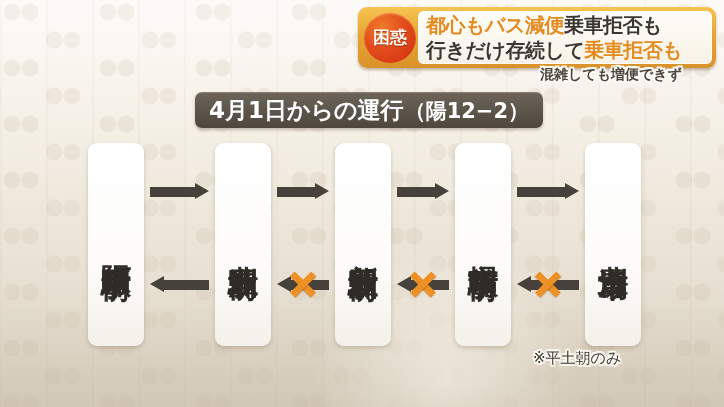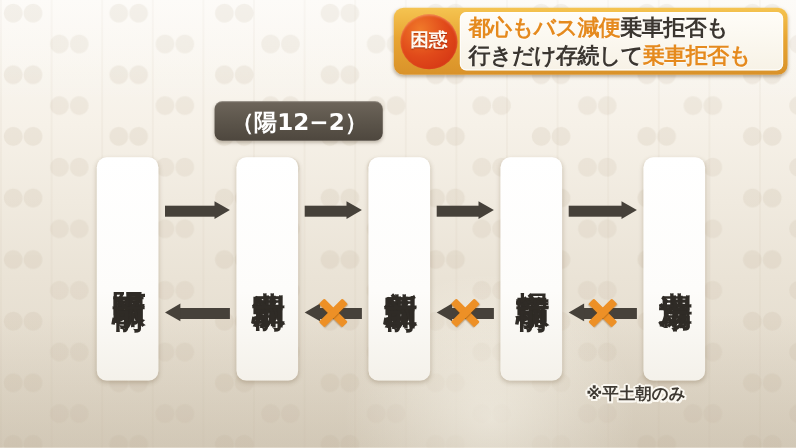--- a/index.html
+++ b/index.html
@@ -150,21 +150,21 @@
     position:absolute;left:50%;top:50%;width:30px;height:7px;
     margin-left:-15px;margin-top:-3.5px;
     background:#ed9026;border-radius:1px;
     box-shadow:0 1px 1px rgba(120,70,10,.35);
   }
   .xmark span:nth-child(1){transform:rotate(45deg);}
   .xmark span:nth-child(2){transform:rotate(-45deg);}
 
   .footnote{
     position:absolute;left:533px;top:349px;
-    font-size:15px;font-weight:bold;color:#3f3a33;
+    font-size:15px;font-weight:normal;color:#3f3a33;
     white-space:nowrap;letter-spacing:0px;
     text-shadow:
       -1.6px -1.6px 0 #fbf8f1, 1.6px -1.6px 0 #fbf8f1,
       -1.6px 1.6px 0 #fbf8f1, 1.6px 1.6px 0 #fbf8f1,
       0 -1.8px 0 #fbf8f1, 0 1.8px 0 #fbf8f1,
       -1.8px 0 0 #fbf8f1, 1.8px 0 0 #fbf8f1;
   }
 </style>
 </head>
 <body>
@@ -186,22 +186,24 @@
     <div class="headline-panel">
       <div class="hl-line">
         <span class="hl-accent">都心もバス減便</span><span class="hl-dark">乗車拒否も</span>
       </div>
       <div class="hl-line">
         <span class="hl-dark">行きだけ存続して</span><span class="hl-accent">乗車拒否も</span>
       </div>
     </div>
   </div>
 
+  <div class="subcaption">混雑しても増便できず</div>
 
   <div class="title-bar">
+    <span class="title-main">4月1日からの運行</span>
     <span class="title-paren">（陽12−2）</span>
   </div>
 
   <div class="diagram"></div>
 
   <div id="diagram-layer">
       <div class="station" style="left: 88px;">
         <div class="station-label">東陽町駅前</div>
       </div>
       <div class="station" style="left: 215px;">

